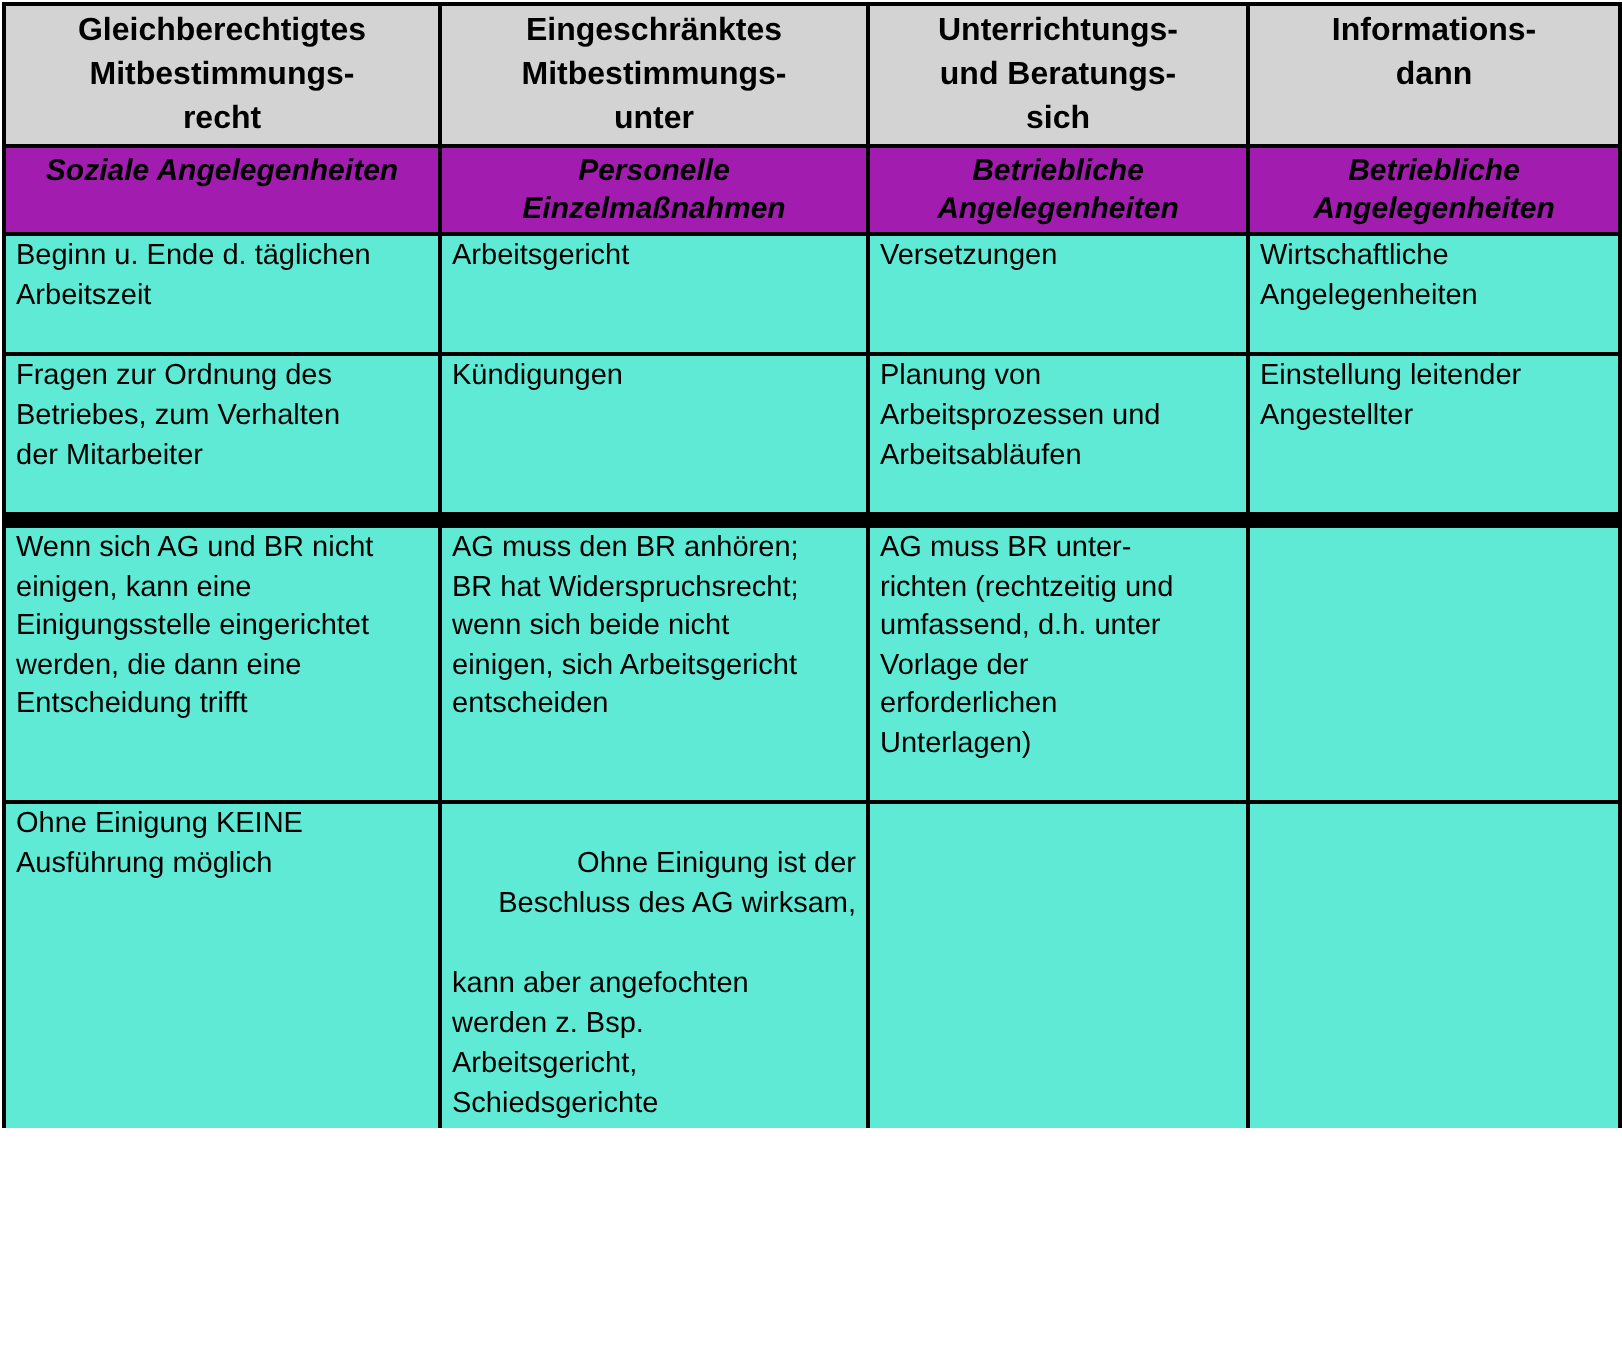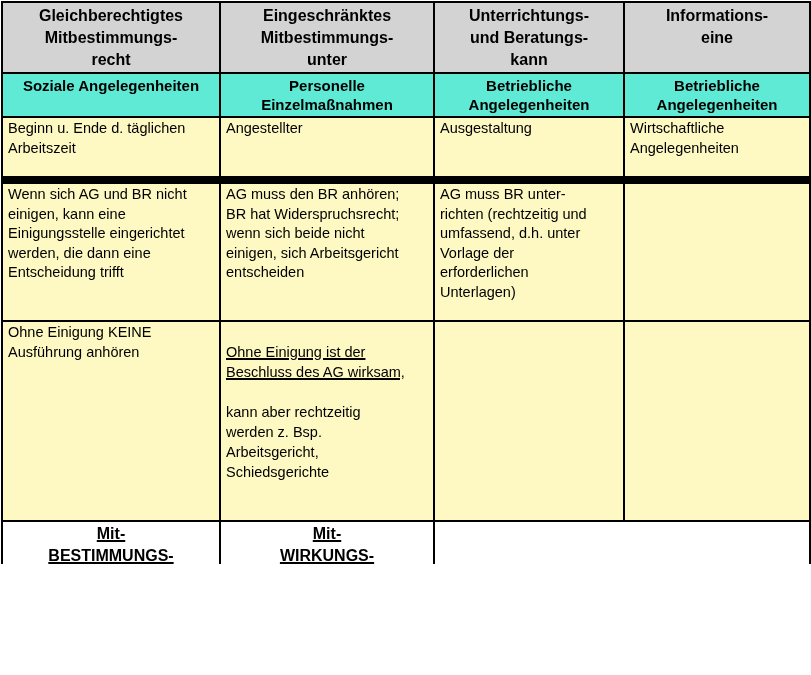--- a/index.html
+++ b/index.html
@@ -31,35 +31,36 @@
     background: #d3d3d3;
     font-size: 16px;
     font-weight: bold;
     line-height: 22px;
     text-align: center;
     padding: 2px 2px 1px 2px;
     white-space: pre-line;
     height: 68px;
   }
   th.subtitle {
-    background: #5eead4;
+    background: #a21caf;
     font-size: 15px;
     font-weight: bold;
+    font-style: italic;
     text-align: center;
     line-height: 19px;
     padding: 2px 2px;
     white-space: pre-line;
     height: 40px;
   }
   td.cell {
     font-size: 14.5px;
     line-height: 20px;
     padding: 0px 5px 18px 5px;
     white-space: pre-line;
-    background: #fef9c3;
+    background: #5eead4;
     margin-left: 10px;
   }
   td.cell.tall { line-height: 19.5px; padding-top: 1px; }
   tr.divider-row td {
     border-top: 6px solid #000000;
     border-bottom: 2px solid #000000;
     border-left: 2px solid #000000;
     border-right: 2px solid #000000;
     height: 3px;
     padding: 0;
@@ -69,22 +70,22 @@
     text-align: center;
     vertical-align: middle;
     font-weight: bold;
     font-size: 16px;
     line-height: 22px;
     white-space: pre-line;
     height: 66px;
     background: #ffffff;
   }
   td.foot .u, span.u {
-    text-decoration: underline;
     text-decoration-thickness: 2px;
+    text-align: right;
   }
   .part { display: block; white-space: pre-line; }
 </style>
 </head>
 <body>
 
 <div class="page">
   <table class="grid">
     <colgroup>
       <col style="width:218px">
@@ -95,42 +96,53 @@
     <thead>
       <tr>
         <th class="title">Gleichberechtigtes
 Mitbestimmungs-
 recht</th>
         <th class="title">Eingeschränktes
 Mitbestimmungs-
 unter</th>
         <th class="title">Unterrichtungs-
 und Beratungs-
-kann</th>
+sich</th>
         <th class="title">Informations-
-eine</th>
+dann</th>
       </tr>
       <tr>
         <th class="subtitle">Soziale Angelegenheiten</th>
         <th class="subtitle">Personelle
 Einzelmaßnahmen</th>
         <th class="subtitle">Betriebliche
 Angelegenheiten</th>
         <th class="subtitle">Betriebliche
 Angelegenheiten</th>
       </tr>
     </thead>
     <tbody>
       <tr>
         <td class="cell">Beginn u. Ende d. täglichen
 Arbeitszeit</td>
-        <td class="cell">Angestellter</td>
-        <td class="cell">Ausgestaltung</td>
+        <td class="cell">Arbeitsgericht</td>
+        <td class="cell">Versetzungen</td>
         <td class="cell">Wirtschaftliche
 Angelegenheiten</td>
+      </tr>
+      <tr>
+        <td class="cell">Fragen zur Ordnung des
+Betriebes, zum Verhalten
+der Mitarbeiter</td>
+        <td class="cell">Kündigungen</td>
+        <td class="cell">Planung von
+Arbeitsprozessen und
+Arbeitsabläufen</td>
+        <td class="cell">Einstellung leitender
+Angestellter</td>
       </tr>
       <tr class="divider-row">
         <td colspan="4"></td>
       </tr>
       <tr>
         <td class="cell tall">Wenn sich AG und BR nicht
 einigen, kann eine
 Einigungsstelle eingerichtet
 werden, die dann eine
 Entscheidung trifft</td>
@@ -142,25 +154,25 @@
         <td class="cell tall">AG muss BR unter-
 richten (rechtzeitig und
 umfassend, d.h. unter
 Vorlage der
 erforderlichen
 Unterlagen)</td>
         <td class="cell tall"></td>
       </tr>
       <tr>
         <td class="cell">Ohne Einigung KEINE
-Ausführung anhören</td>
+Ausführung möglich</td>
         <td class="cell">
           <span class="part u">Ohne Einigung ist der
 Beschluss des AG wirksam,</span>
-          <span class="part">kann aber rechtzeitig
+          <span class="part">kann aber angefochten
 werden z. Bsp.
 Arbeitsgericht,
 Schiedsgerichte</span>
         </td>
         <td class="cell"></td>
         <td class="cell"></td>
       </tr>
     </tbody>
     <tfoot>
       <tr>

